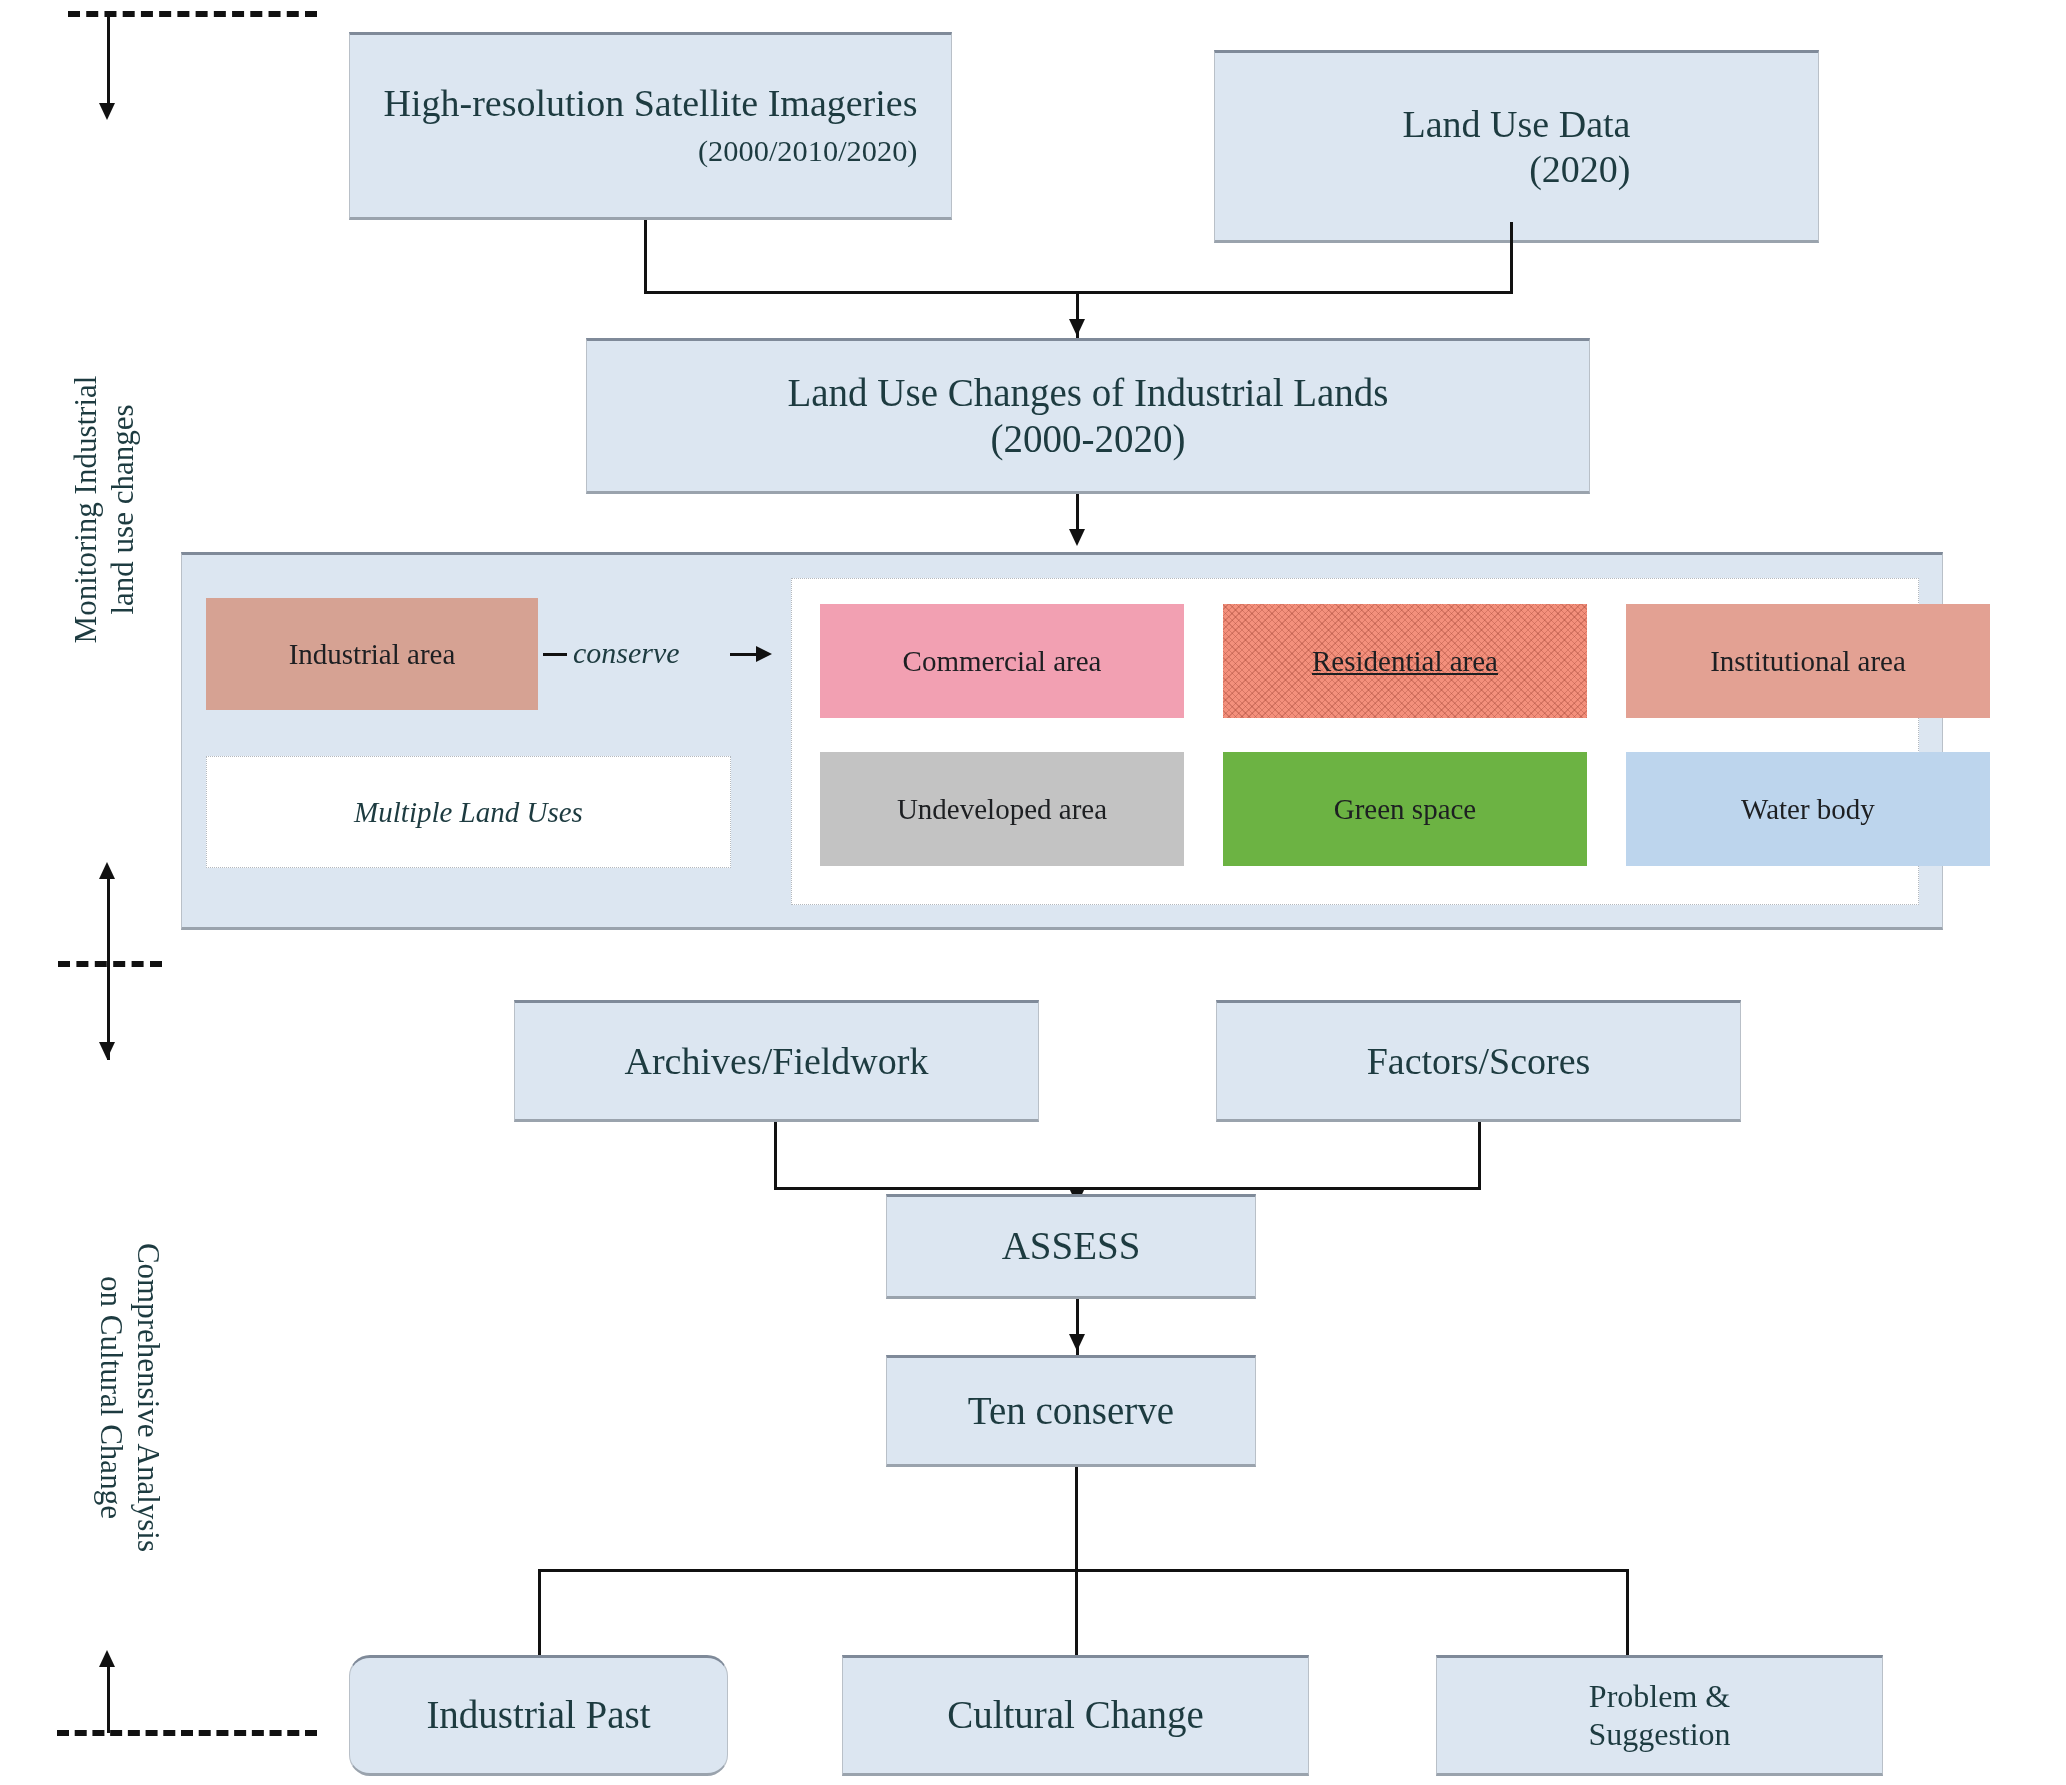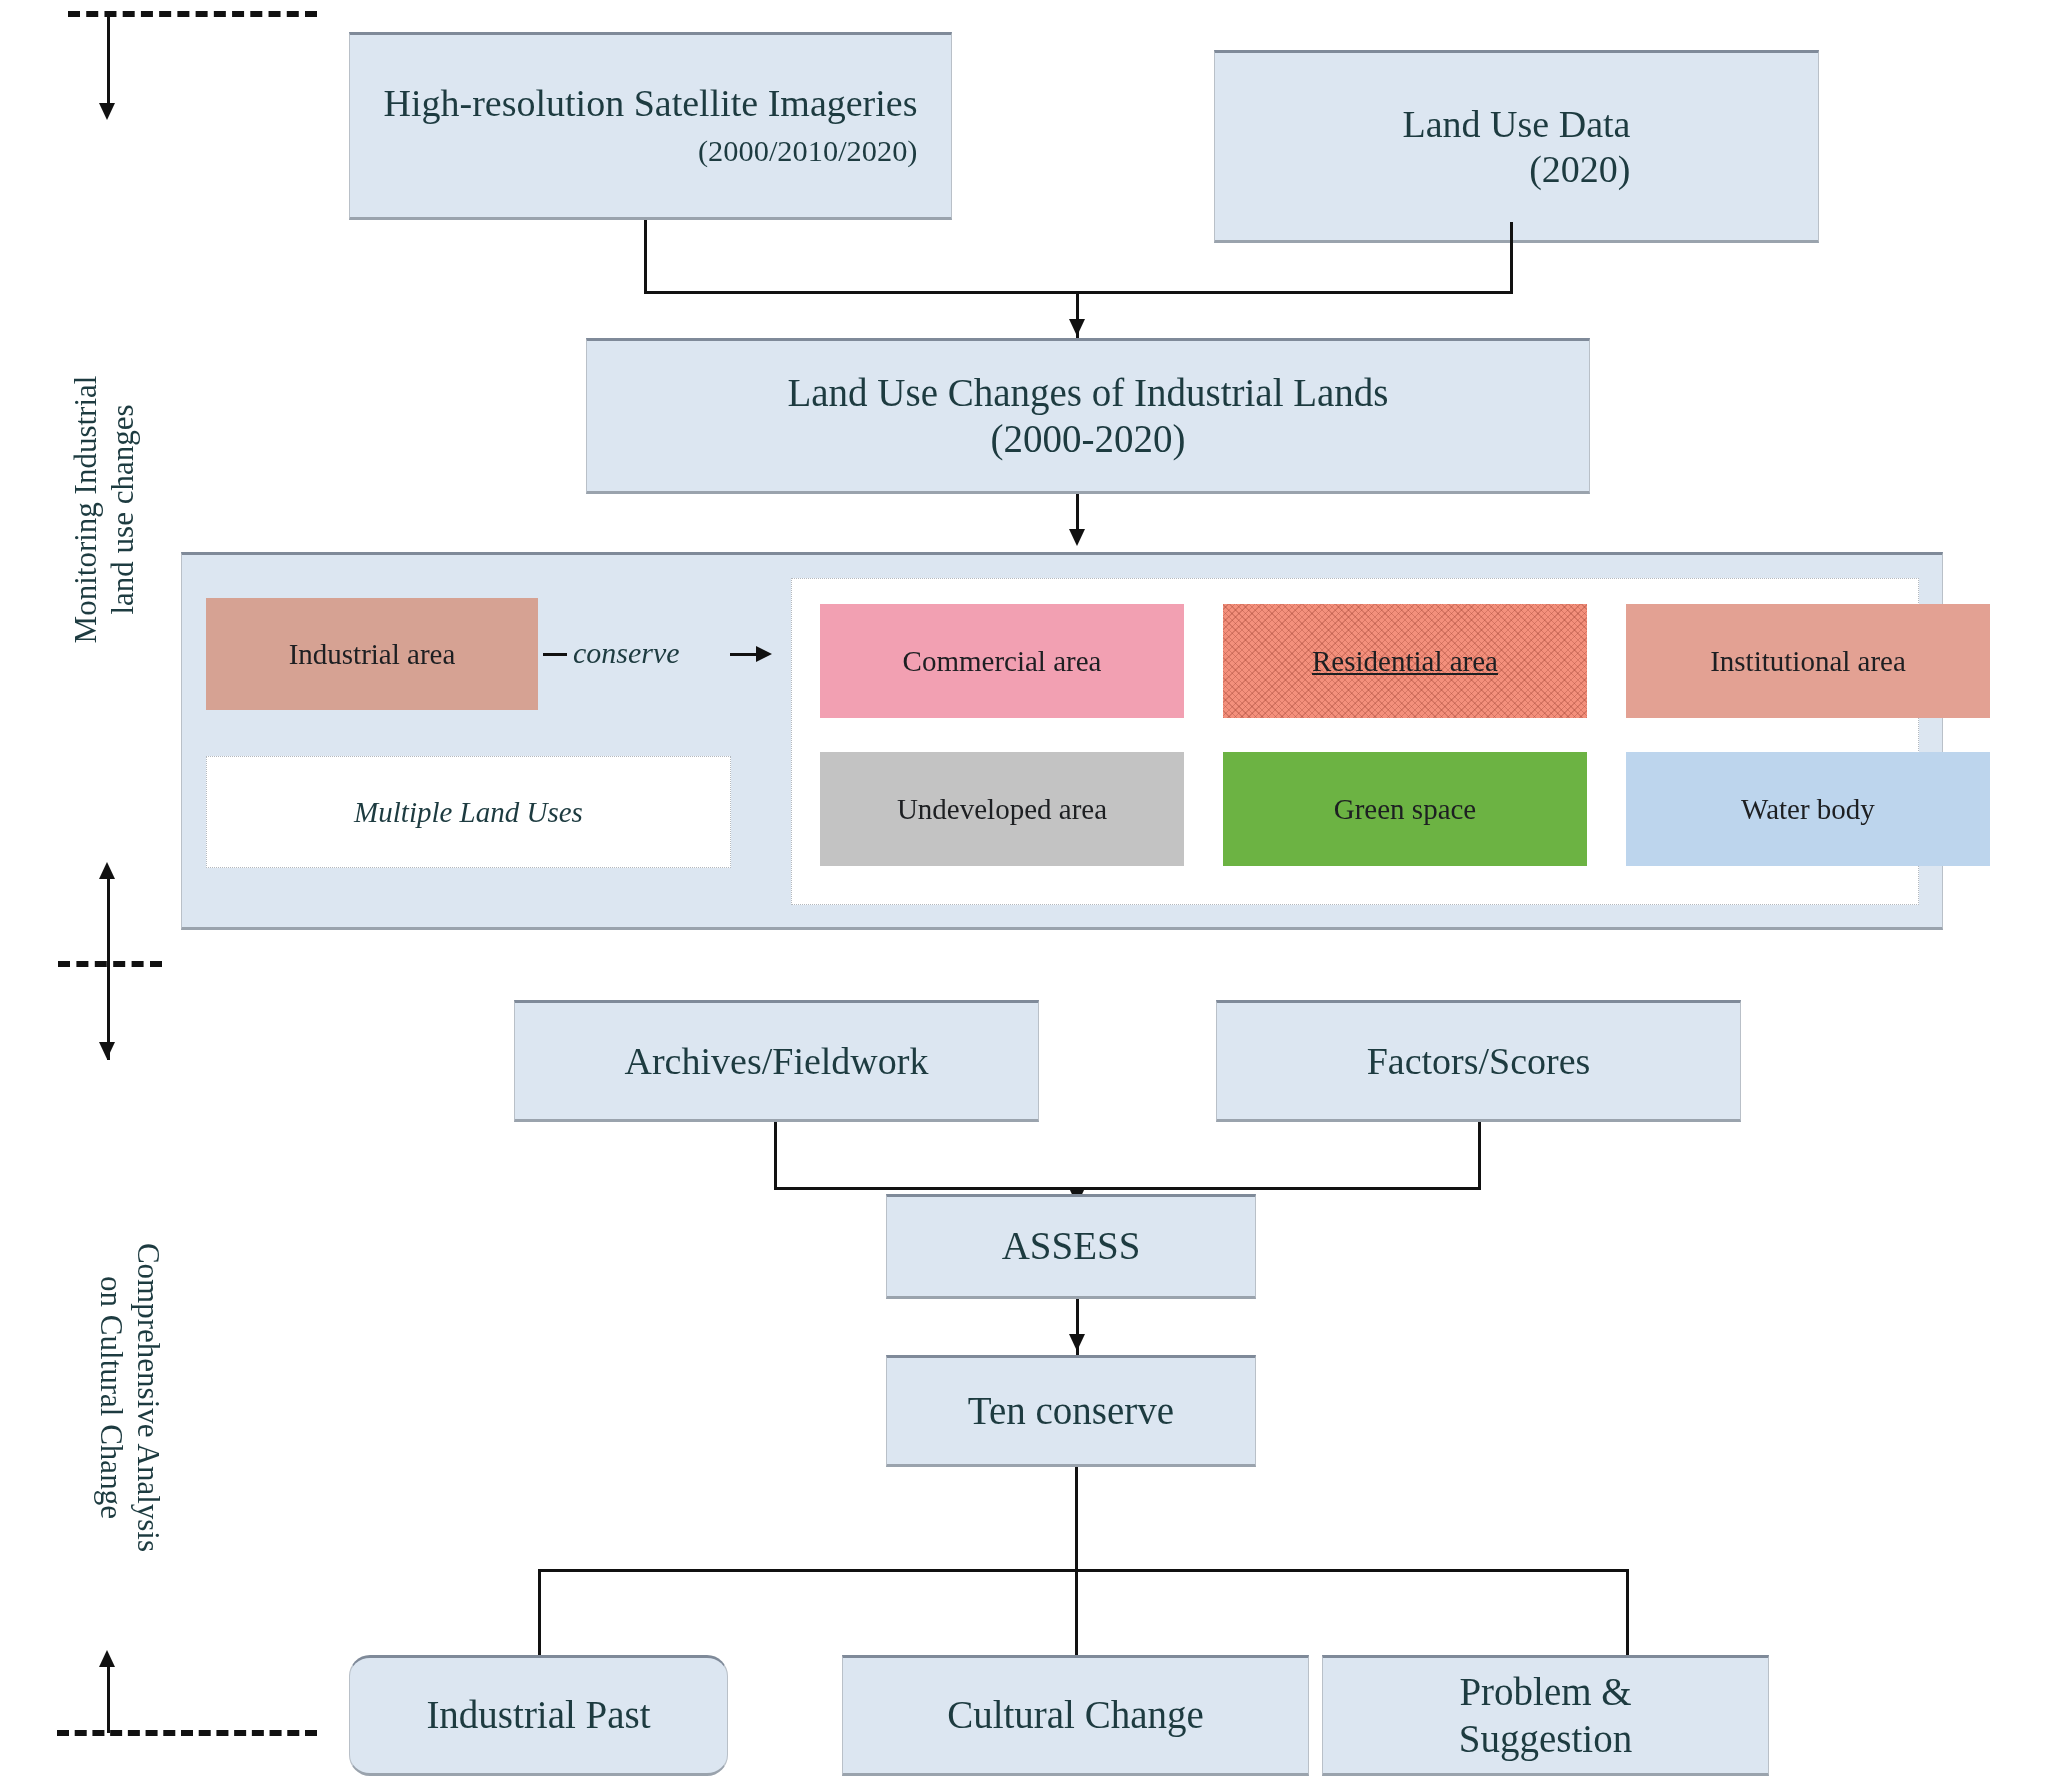--- a/index.html
+++ b/index.html
@@ -235,17 +235,17 @@
 <div class="fbox" style="left:349px;top:1655px;width:379px;height:121px;font-size:39px;flex-direction:column;border-radius:21px;">
   <span>Industrial Past</span>
   <span></span>
 </div>
 
 <div class="fbox" style="left:842px;top:1655px;width:467px;height:121px;font-size:39px;flex-direction:column;">
   <span>Cultural Change</span>
   <span></span>
 </div>
 
-<div class="fbox" style="left:1322px;top:1655px;width:447px;height:121px;font-size:39px;flex-direction:column;">
+<div class="fbox" style="left:1436px;top:1655px;width:447px;height:121px;font-size:32px;flex-direction:column;">
   <span>Problem &amp;</span>
   <span>Suggestion</span>
 </div>
 
 
 </body></html>

